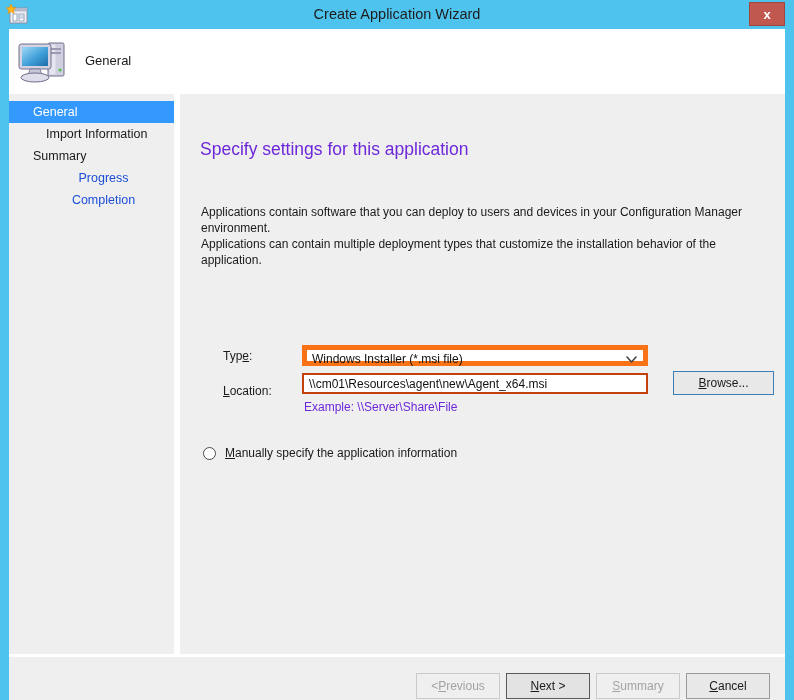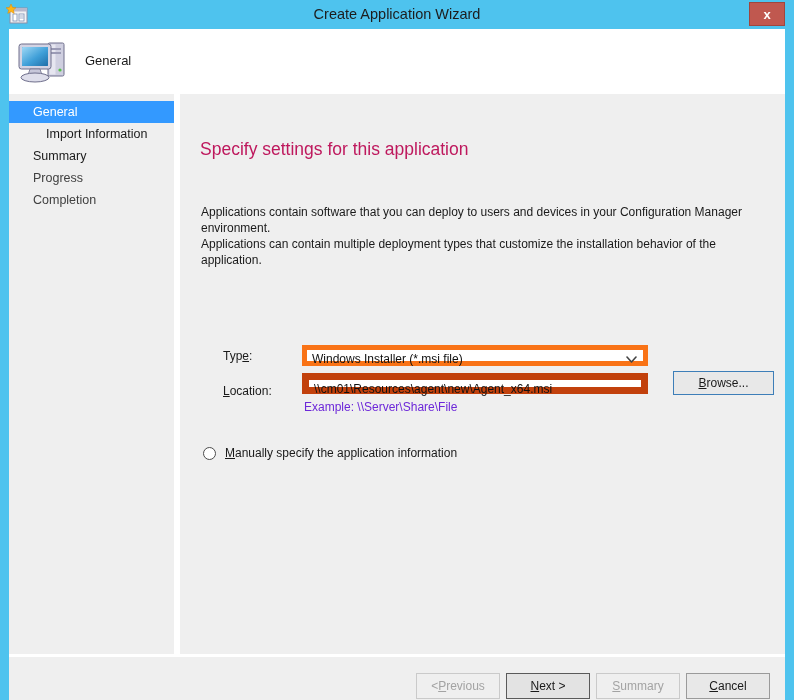--- a/index.html
+++ b/index.html
@@ -126,37 +126,38 @@
   }
   .nav-item.sub {
     padding-left: 37px;
   }
   .nav-item.active {
     background: #3399ff;
     color: #ffffff;
     margin-right: 0;
   }
   .nav-item.disabled {
-    color: #404040;
+    color: #1d4ed8;
+    text-align: center;
   }
 
   
   #content {
     position: absolute;
     left: 171px; top: 65px;
     width: 605px;
     height: 560px;
     background: #efefef;
     box-sizing: border-box;
   }
   #content-heading {
     position: absolute;
     left: 20px; top: 45px;
     font-size: 17.5px;
-    color: #be185d;
+    color: #6d28d9;
     font-family: "Liberation Sans", sans-serif;
     white-space: nowrap;
   }
   #intro-paragraph {
     position: absolute;
     left: 21px; top: 110px;
     width: 560px;
     font-size: 12px;
     line-height: 16px;
     color: #1a1a1a;
@@ -242,21 +243,21 @@
     height: 19px;
     display: flex;
     align-items: center;
   }
 
   #location-input {
     position: absolute;
     left: 122px; top: 279px;
     width: 346px; height: 21px;
     background: #ffffff;
-    border: 7px solid #c2410c;
+    border: 2px solid #c2410c;
     box-sizing: border-box;
     cursor: text;
   }
   #location-input-text {
     position: absolute;
     left: 5px; top: 0;
     height: 19px;
     line-height: 19px;
     font-size: 12px;
     color: #111;

